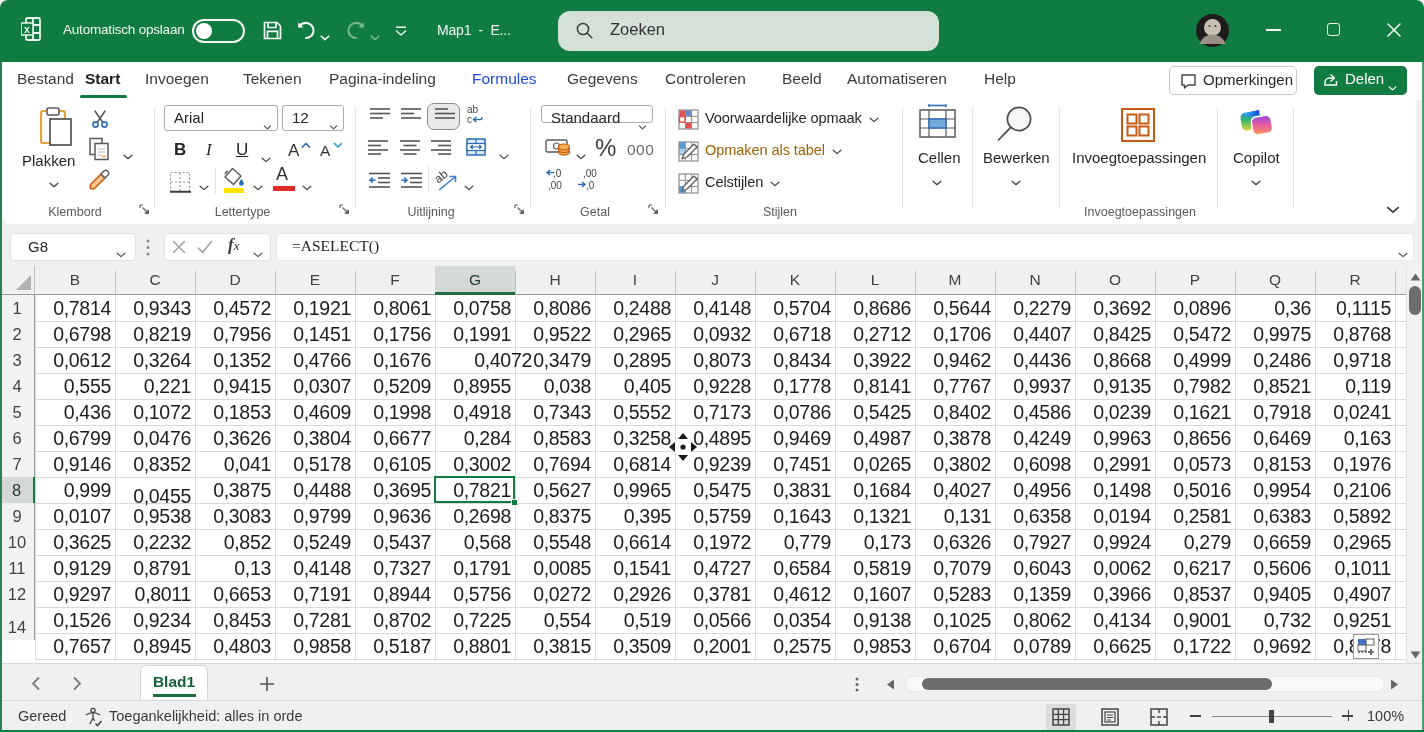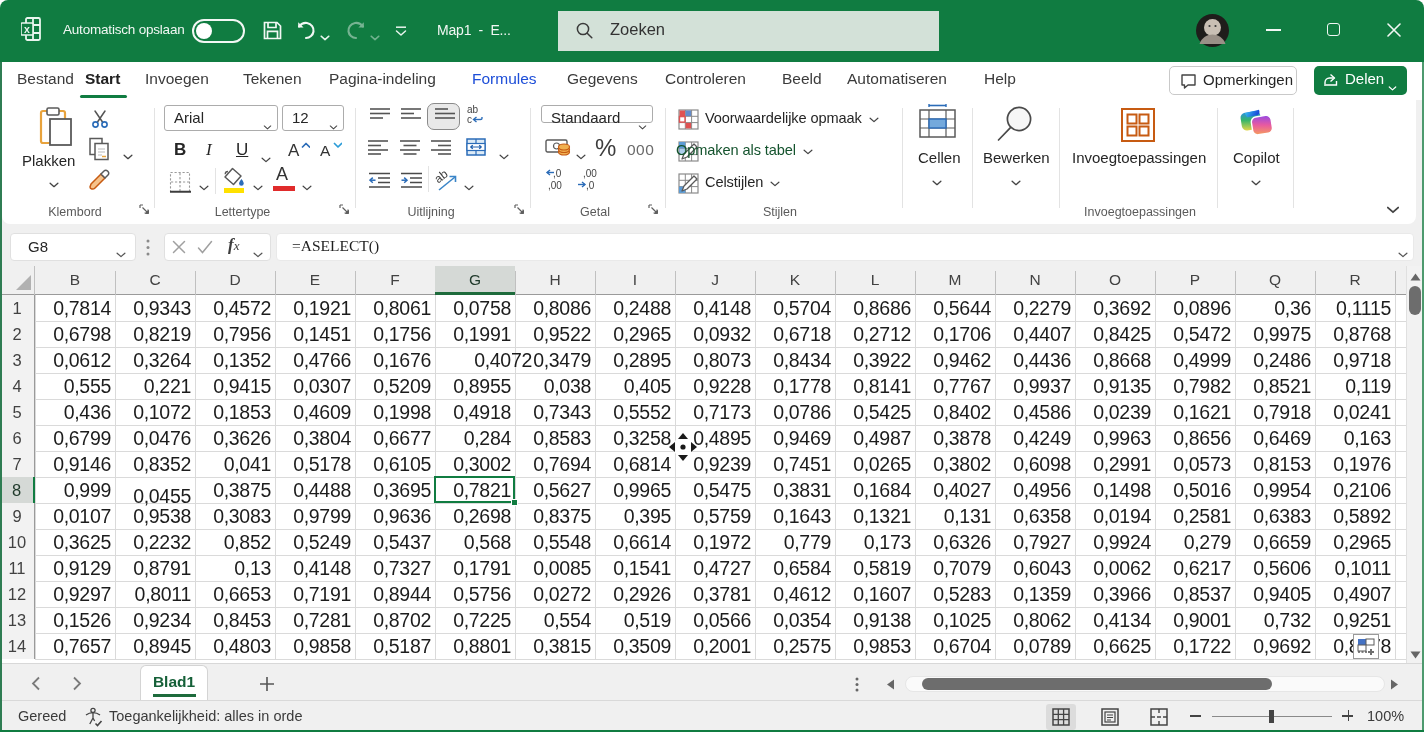--- a/index.html
+++ b/index.html
@@ -47,21 +47,21 @@
 <path d="M18.8 2.2v5.4h-5.4z" fill="#f2f7f4"></path>
       </svg>
 <div class="abs" style="left:370px;top:27px;opacity:.45"><svg width="10" height="6" viewBox="0 0 10 6.2">
           <path d="M1 1.2l4 3.6 4-3.6" fill="none" stroke="#e9f5ee" stroke-width="1.5" stroke-linecap="round" stroke-linejoin="round"></path>
         </svg></div>
 <svg class="abs" style="left:394px;top:25px" width="14" height="12" viewBox="0 0 14 12">
 <path d="M2 2.2h10" stroke="#e9f5ee" stroke-width="1.5"></path>
 <path d="M2.5 6l4.5 4 4.5-4" fill="none" stroke="#e9f5ee" stroke-width="1.5" stroke-linejoin="round" stroke-linecap="round"></path>
       </svg>
 <div class="abs tb-txt" style="left:437px;top:22px;font-size:14px">Map1&nbsp;&nbsp;-&nbsp;&nbsp;E...</div>
-<div class="abs" style="left:558px;top:11px;width:381px;height:40px;background:#d3e1d8;border-radius:0">
+<div class="abs" style="left:558px;top:11px;width:381px;height:40px;background:#d3e1d8;border-radius:12px">
 <svg class="abs" style="left:17px;top:10px" width="19" height="19" viewBox="0 0 19 19">
           <circle cx="8" cy="8" r="5.6" fill="none" stroke="#3a3a3a" stroke-width="1.5"></circle>
           <path d="M12.2 12.2l4.6 4.6" stroke="#3a3a3a" stroke-width="1.5" stroke-linecap="round"></path>
         </svg>
 <div class="abs" style="left:52px;top:9px;font-size:16.5px;color:#333">Zoeken</div>
       </div>
 <svg class="abs" style="left:1196px;top:14px" width="33" height="33" viewBox="0 0 33 33">
 <circle cx="16.5" cy="16.5" r="16.5" fill="#1f1d1b"></circle>
 <circle cx="16.5" cy="13.5" r="8.5" fill="#c9bfb4"></circle>
 <path d="M3.5 30c2-6.5 8-9.5 13-9.5s11 3 13 9.5z" fill="#9a9087"></path>
@@ -322,21 +322,21 @@
 <div class="abs" style="left:705px;top:110px;font-size:14.6px;color:#262626;letter-spacing:-0.1px">Voorwaardelijke opmaak <span style="display:inline-block;margin-left:3px"><svg width="10" height="6" viewBox="0 0 10 6.2">
               <path d="M1 1.2l4 3.6 4-3.6" fill="none" stroke="#444" stroke-width="1.3" stroke-linecap="round" stroke-linejoin="round"></path>
             </svg></span></div>
 <svg class="abs" style="left:678px;top:141px" width="21" height="21" viewBox="0 0 21 21">
 <rect x="1" y="1" width="19" height="19" fill="#fff" stroke="#8a8a8a" stroke-width="1.2"></rect>
 <path d="M1 7.3h19M1 13.6h19M7.3 1v19M13.6 1v19" stroke="#8a8a8a" stroke-width="1"></path>
 <path d="M1 1h6.3v6.3H1z" fill="#5b9bd5"></path>
           <path d="M1 7.3h6.3v6.3H1z" fill="#5b9bd5" opacity="0.5"></path>
 <path d="M16 3L6 13l-2 5 5-2L19 6z" fill="#fff" stroke="#5a5a5a" stroke-width="1.3" stroke-linejoin="round"></path>
         </svg>
-<div class="abs" style="left:676px;top:142px;font-size:14.6px;color:#14532d;letter-spacing:-0.1px">Opmaken als tabel <span style="display:inline-block;margin-left:3px"><svg width="10" height="6" viewBox="0 0 10 6.2">
+<div class="abs" style="left:705px;top:142px;font-size:14.6px;color:#a16207;letter-spacing:-0.1px">Opmaken als tabel <span style="display:inline-block;margin-left:3px"><svg width="10" height="6" viewBox="0 0 10 6.2">
               <path d="M1 1.2l4 3.6 4-3.6" fill="none" stroke="#444" stroke-width="1.3" stroke-linecap="round" stroke-linejoin="round"></path>
             </svg></span></div>
 <svg class="abs" style="left:678px;top:173px" width="21" height="21" viewBox="0 0 21 21">
 <rect x="1" y="1" width="19" height="19" fill="#fff" stroke="#8a8a8a" stroke-width="1.2"></rect>
 <path d="M1 7.3h19M1 13.6h19M7.3 1v19M13.6 1v19" stroke="#8a8a8a" stroke-width="1"></path>
 <path d="M1 13.6h6.3v6.3H1z" fill="#5b9bd5"></path>
 <path d="M16 3L6 13l-2 5 5-2L19 6z" fill="#fff" stroke="#5a5a5a" stroke-width="1.3" stroke-linejoin="round"></path>
         </svg>
 <div class="abs" style="left:705px;top:174px;font-size:14.6px;color:#262626;letter-spacing:-0.1px">Celstijlen <span style="display:inline-block;margin-left:3px"><svg width="10" height="6" viewBox="0 0 10 6.2">
               <path d="M1 1.2l4 3.6 4-3.6" fill="none" stroke="#444" stroke-width="1.3" stroke-linecap="round" stroke-linejoin="round"></path>
@@ -481,21 +481,21 @@
 <div class="rowhead" style="top:107px;height:26px;line-height:26px;border-right:1px solid #9a9a9a;">4</div>
 <div class="rowhead" style="top:133px;height:26px;line-height:26px;border-right:1px solid #9a9a9a;">5</div>
 <div class="rowhead" style="top:159px;height:26px;line-height:26px;border-right:1px solid #9a9a9a;">6</div>
 <div class="rowhead" style="top:185px;height:26px;line-height:26px;border-right:1px solid #9a9a9a;">7</div>
 <div class="rowhead" style="top:211px;height:26px;line-height:26px;background:#d5d9d6;color:#213b2c;border-right:2px solid #107C41;">8</div>
 <div class="rowhead" style="top:237px;height:26px;line-height:26px;border-right:1px solid #9a9a9a;">9</div>
 <div class="rowhead" style="top:263px;height:26px;line-height:26px;border-right:1px solid #9a9a9a;">10</div>
 <div class="rowhead" style="top:289px;height:26px;line-height:26px;border-right:1px solid #9a9a9a;">11</div>
 <div class="rowhead" style="top:315px;height:26px;line-height:26px;border-right:1px solid #9a9a9a;">12</div>
 <div class="rowhead" style="top:341px;height:26px;line-height:26px;border-right:1px solid #9a9a9a;">13</div>
-<div class="rowhead" style="top:367px;height:26px;line-height:26px;border-right:1px solid #9a9a9a;">14</div>
+<div class="rowhead" style="top:348px;height:26px;line-height:26px;border-right:1px solid #9a9a9a;">14</div>
 <div class="abs" style="left:35px;top:29px;width:1px;height:364px;background:#dadada"></div>
 <div class="abs" style="left:115px;top:29px;width:1px;height:364px;background:#dadada"></div>
 <div class="abs" style="left:195px;top:29px;width:1px;height:364px;background:#dadada"></div>
 <div class="abs" style="left:275px;top:29px;width:1px;height:364px;background:#dadada"></div>
 <div class="abs" style="left:355px;top:29px;width:1px;height:364px;background:#dadada"></div>
 <div class="abs" style="left:435px;top:29px;width:1px;height:364px;background:#dadada"></div>
 <div class="abs" style="left:515px;top:29px;width:1px;height:364px;background:#dadada"></div>
 <div class="abs" style="left:595px;top:29px;width:1px;height:364px;background:#dadada"></div>
 <div class="abs" style="left:675px;top:29px;width:1px;height:364px;background:#dadada"></div>
 <div class="abs" style="left:755px;top:29px;width:1px;height:364px;background:#dadada"></div>

